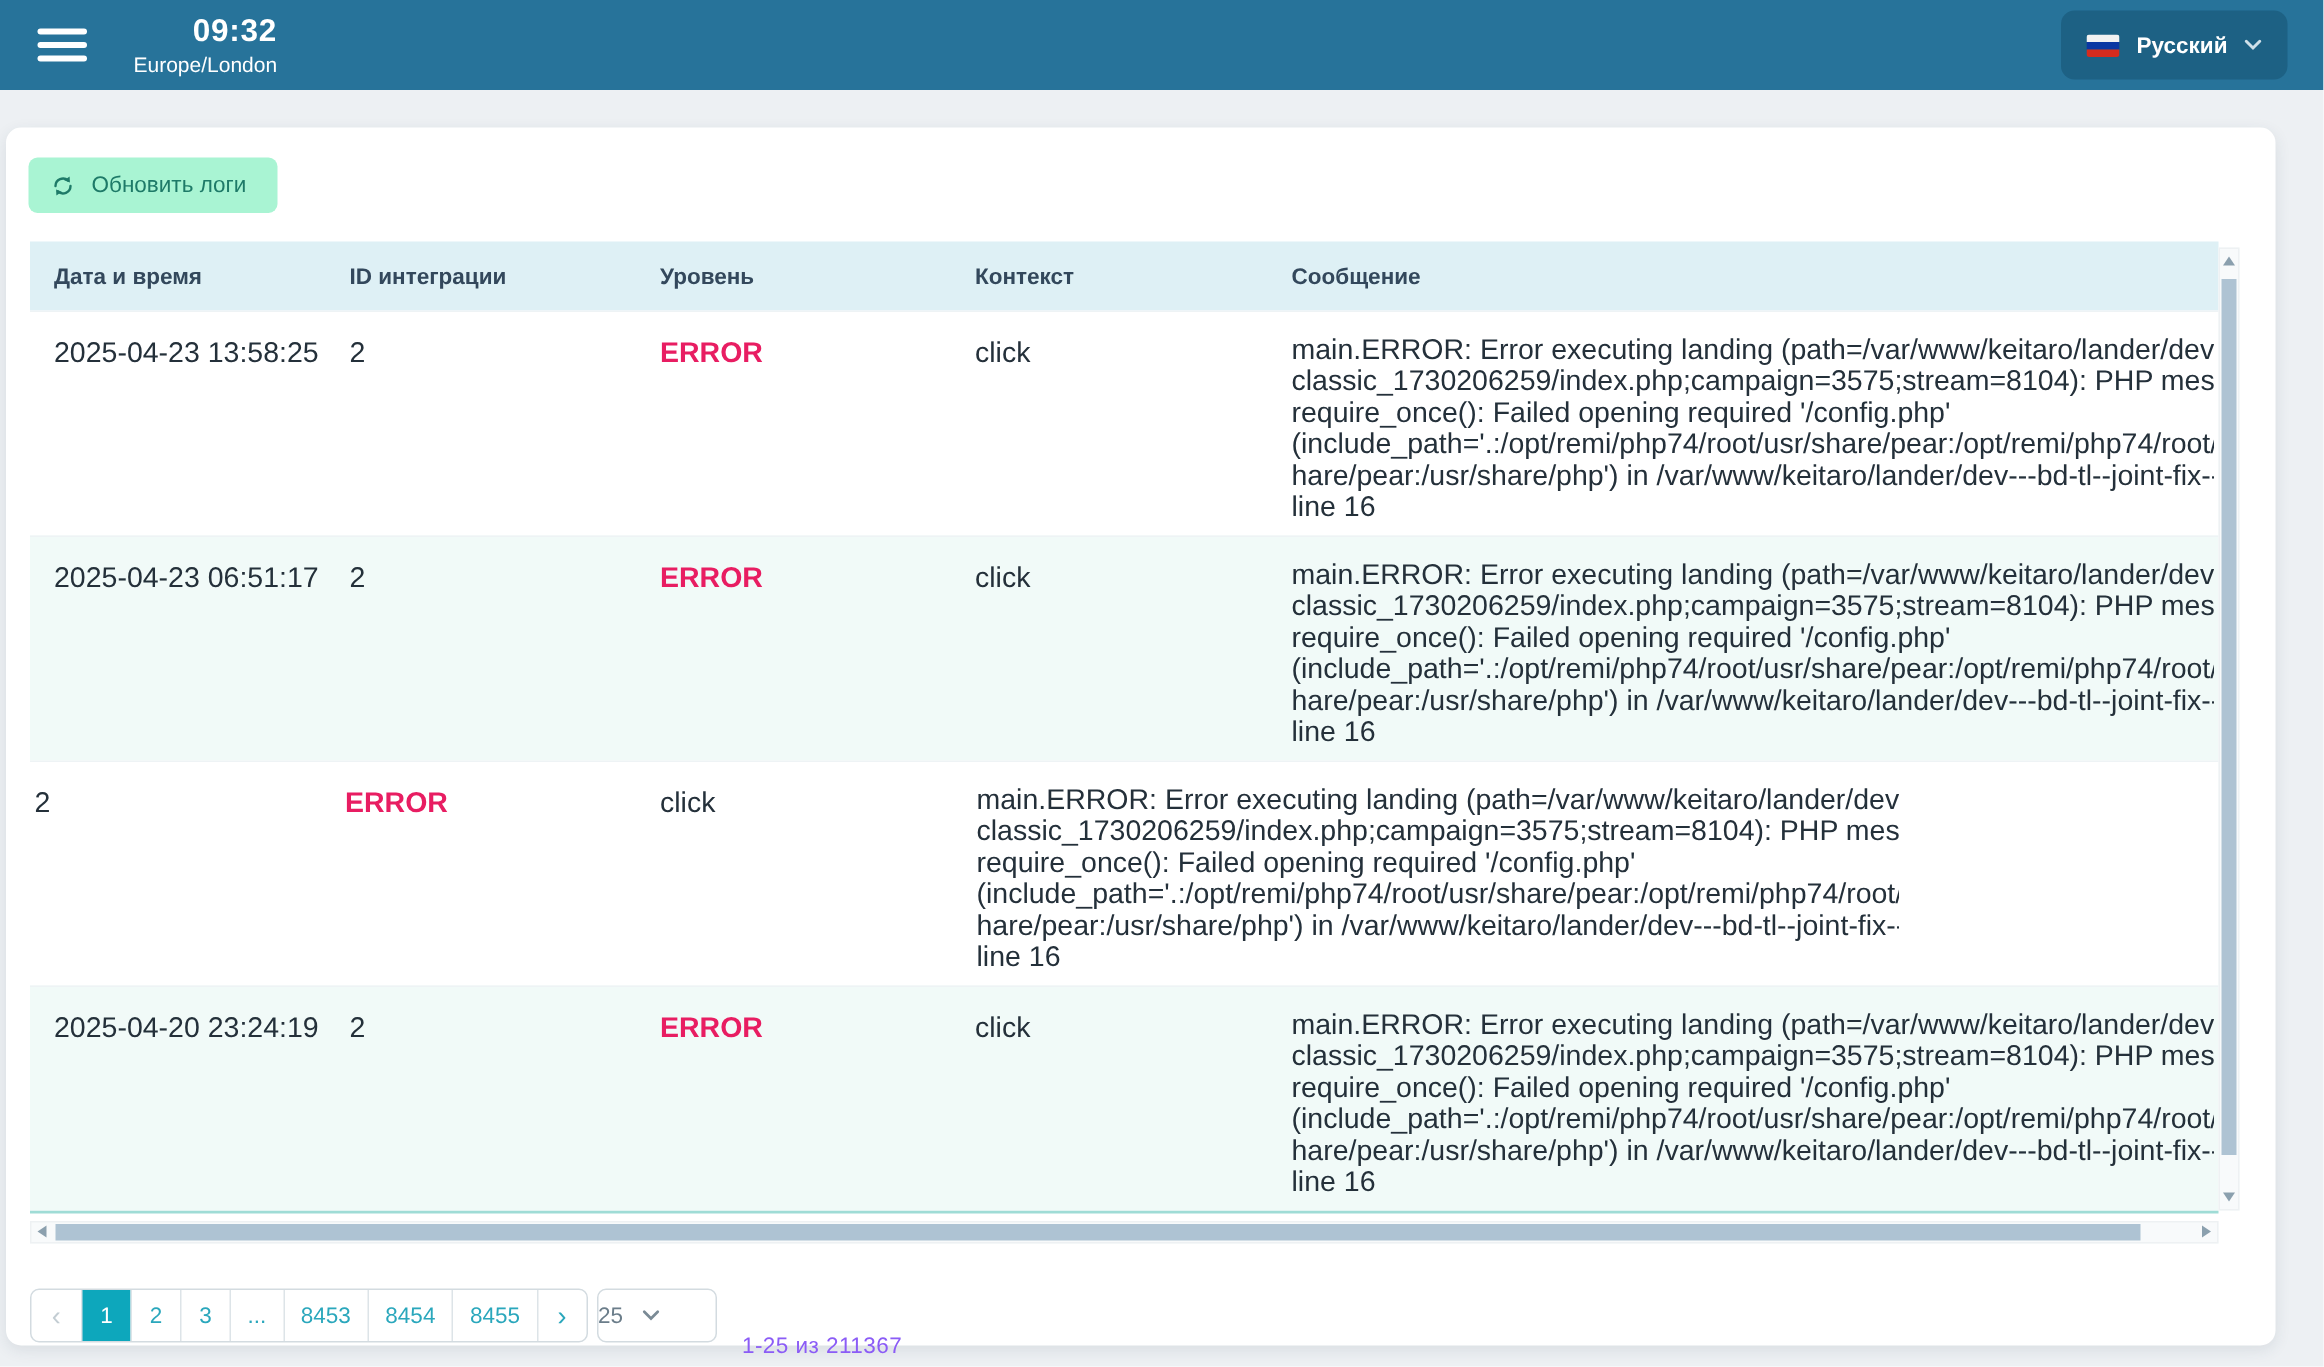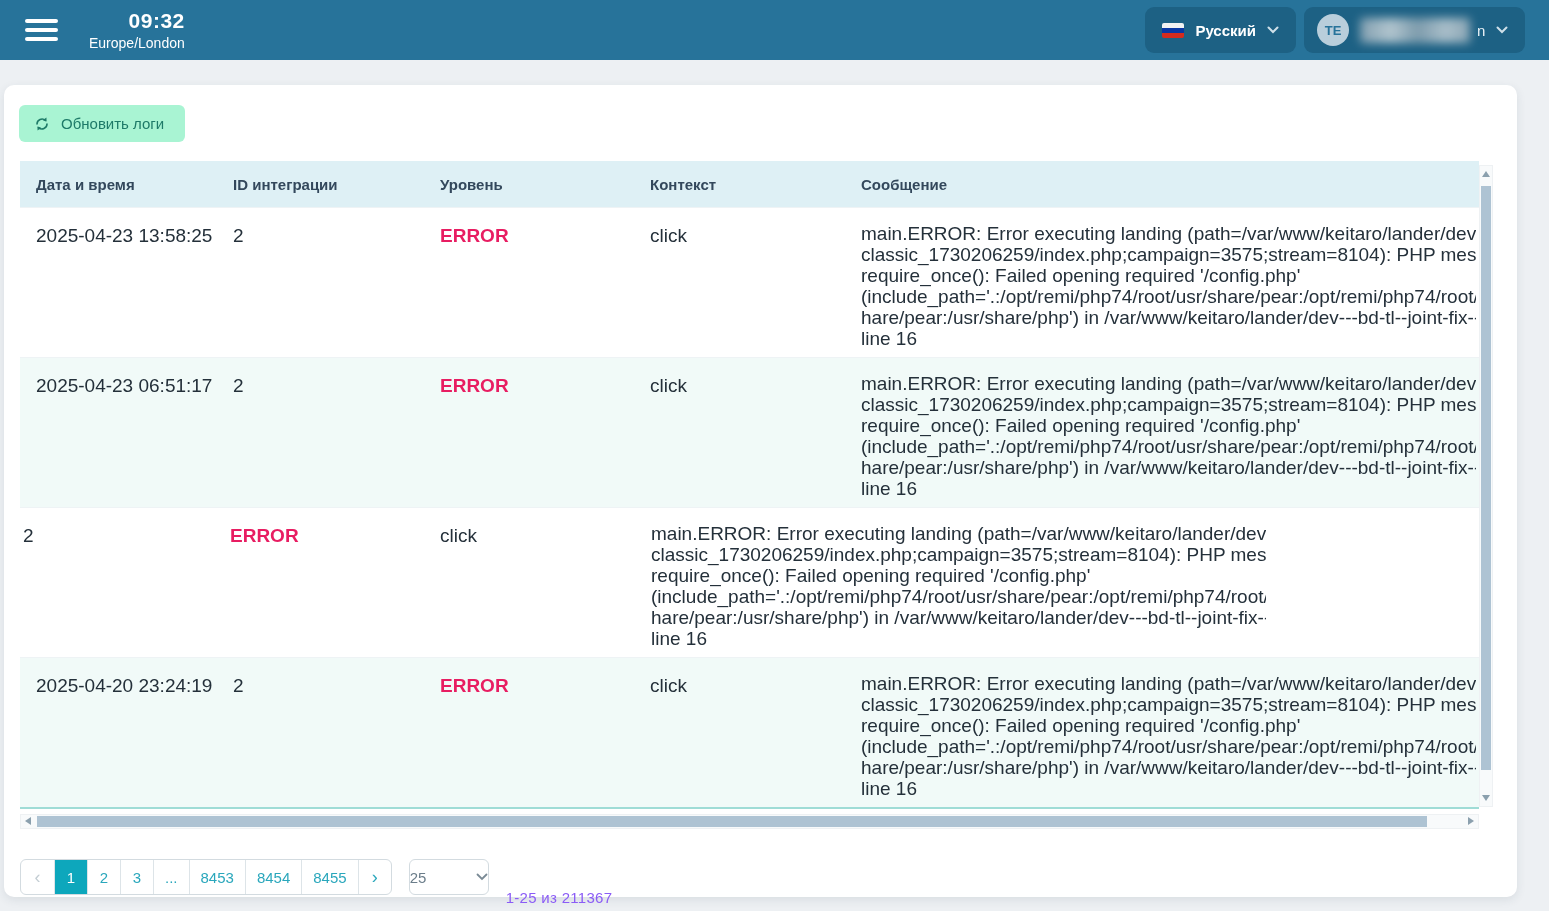--- a/index.html
+++ b/index.html
@@ -77,22 +77,22 @@
 
   
   .pager-row { position:absolute; left:16px; top:763px; display:flex; align-items:center; }
   .pager { display:inline-flex; border:1px solid #d3dbe0; border-radius:6px; overflow:hidden; background:#fff; }
   .p-cell { min-width:33px; height:34px; padding:0 11px; display:flex; align-items:center; justify-content:center;
             color:#2aa7bc; font-size:15px; border-left:1px solid #dde4e8; cursor:pointer; }
   .p-cell:first-child { border-left:none; }
   .p-active { background:#0da7bc; color:#fff; }
   .p-prev { color:#c3cdd3; font-size:18px; }
   .p-next { font-size:18px; }
-  .size-select { margin-left:17px; width:80px; height:36px; border:1px solid #d3dbe0; border-radius:6px;
-                 display:flex; align-items:center; justify-content:space-between; gap:13px;
+  .size-select { margin-left:6px; width:80px; height:36px; border:1px solid #d3dbe0; border-radius:6px;
+                 display:flex; align-items:center; justify-content:flex-start; gap:13px;
                  color:#6b7d8a; font-size:15px; background:#fff; cursor:pointer; }
   .range { margin-left:17px; color:#8b5cf6; font-size:15px; letter-spacing:.3px;margin-top:41px; }
 </style>
 </head>
 <body>
 
 <div class="topbar">
   <div class="burger">
     <span></span>
       <span></span>
@@ -107,28 +107,20 @@
       <span class="flag">
         <i class="f-w"></i>
           <i class="f-b"></i>
           <i class="f-r"></i>
       </span>
       <span class="lang-label">Русский</span>
       <svg class="chev" viewBox="0 0 12 8">
         <polyline points="1.5,1.5 6,6 10.5,1.5" fill="none" stroke="#cfe0e9" stroke-width="2" stroke-linecap="round"></polyline>
       </svg>
     </div>
-    <div class="pill user-pill">
-      <span class="avatar">TE</span>
-      <span class="blur-email"></span>
-      <span class="email-suffix">n</span>
-      <svg class="chev" viewBox="0 0 12 8">
-        <polyline points="1.5,1.5 6,6 10.5,1.5" fill="none" stroke="#cfe0e9" stroke-width="2" stroke-linecap="round"></polyline>
-      </svg>
-    </div>
   </div>
 </div>
 
 <div class="card">
 
   <button class="refresh-btn">
     <svg width="16" height="16" viewBox="0 0 24 24">
       <path d="M4.5 12a7.5 7.5 0 0 1 12.6-5.4" fill="none" stroke="#1e7a68" stroke-width="2.4" stroke-linecap="round"></path>
       <polygon points="18.6,2.4 18.9,8.4 13.2,6.2" fill="#1e7a68"></polygon>
       <path d="M19.5 12a7.5 7.5 0 0 1-12.6 5.4" fill="none" stroke="#1e7a68" stroke-width="2.4" stroke-linecap="round"></path>

